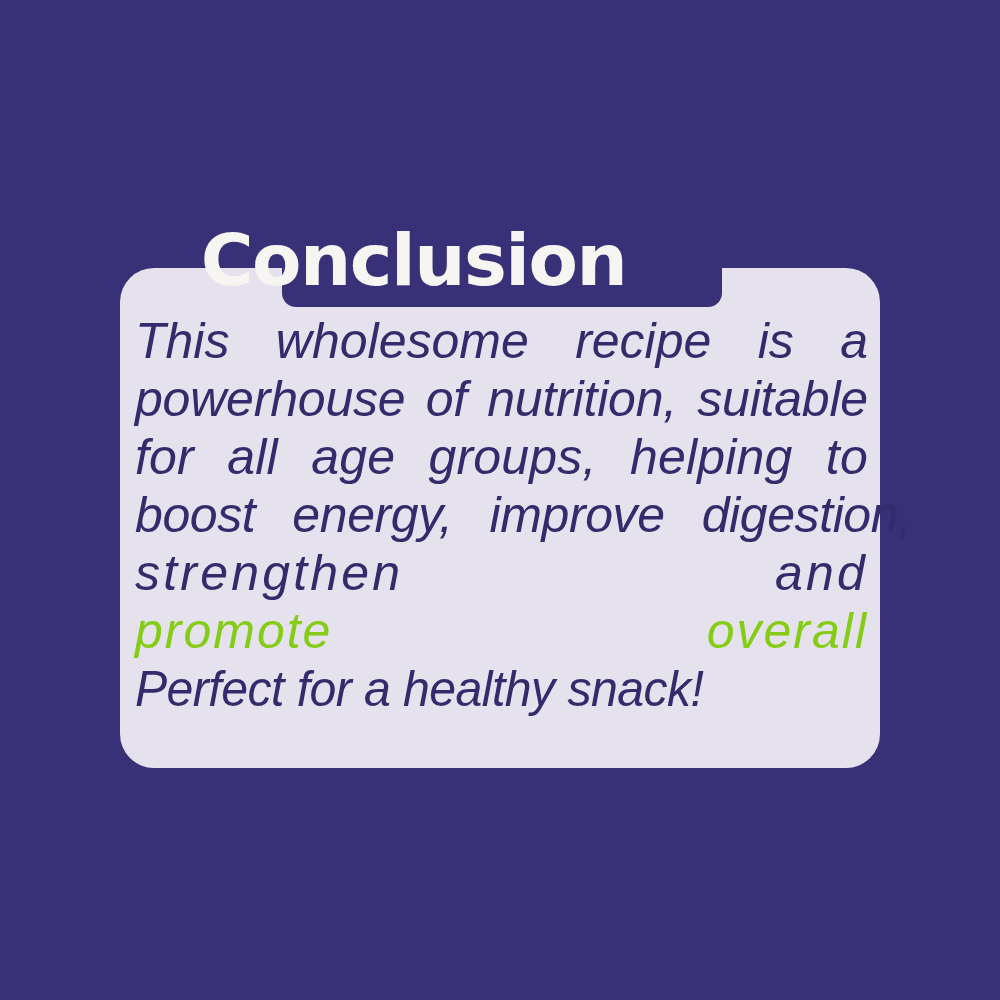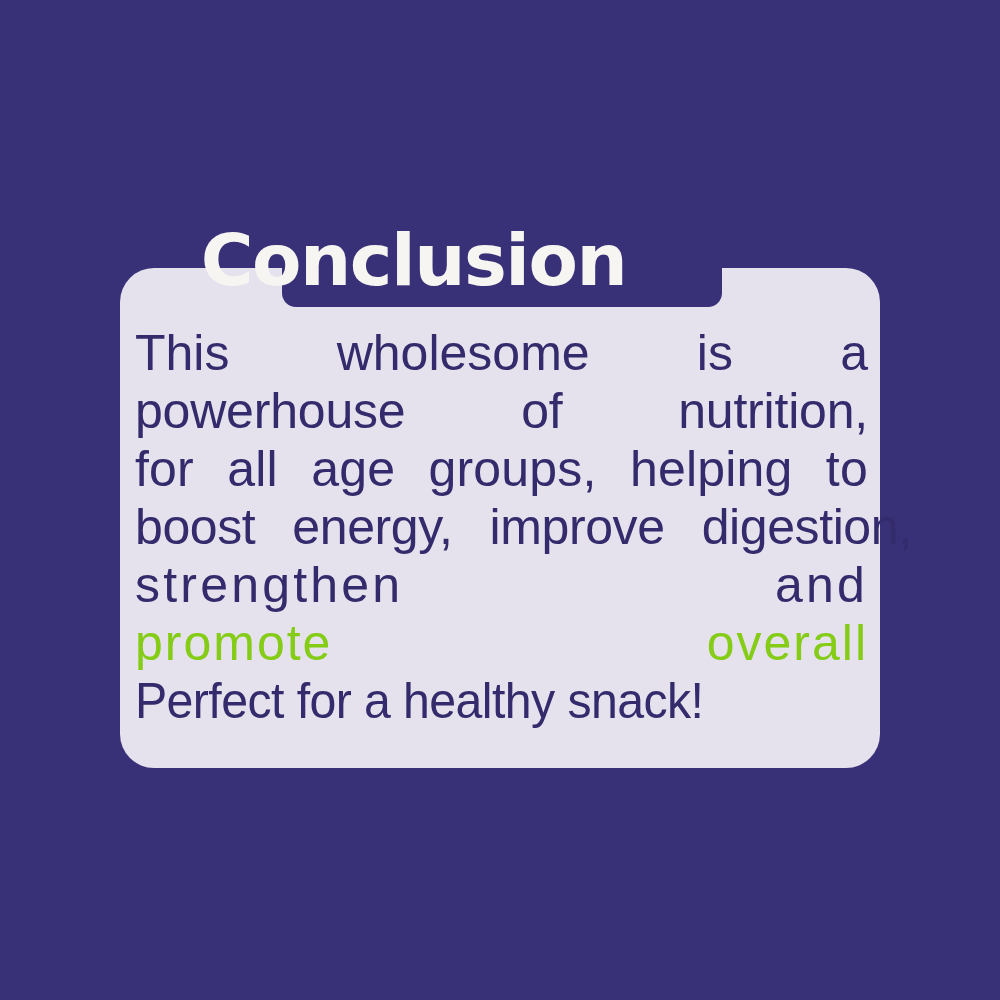--- a/index.html
+++ b/index.html
@@ -57,22 +57,23 @@
     font-weight: bold;
     letter-spacing: -1.5px;
     line-height: 78px;
     white-space: nowrap;
   }
 
   
   #body-text {
     position: absolute;
     left: 135px;
-    top: 324px;
+    top: 312px;
     width: 733px;
+    font-style: italic;
   }
 
   .line {
     display: flex;
     height: 58px;
     align-items: baseline;
     color: #332b6b;
     font-family: "Liberation Sans", sans-serif;
     font-size: 50px;
     line-height: 58px;
@@ -107,22 +108,22 @@
 
 <div id="stage" style="background: rgb(56, 49, 120);">
 
   <div id="card" style="background: rgb(229, 226, 238); border-radius: 34px;"></div>
 
   <div id="tab-notch" style="background: rgb(56, 49, 120);"></div>
 
   <div id="title" style="color: rgb(247, 245, 241);">Conclusion</div>
 
   <div id="body-text">
-      <div class="line justified t0" style="color: rgb(51, 43, 107);"><span class="word">This</span><span class="word">wholesome</span><span class="word">is</span><span class="word">a</span></div>
-      <div class="line justified t1" style="color: rgb(51, 43, 107);"><span class="word">powerhouse</span><span class="word">of</span><span class="word">nutrition,</span></div>
+      <div class="line justified t0" style="color: rgb(51, 43, 107);"><span class="word">This</span><span class="word">wholesome</span><span class="word">recipe</span><span class="word">is</span><span class="word">a</span></div>
+      <div class="line justified t1" style="color: rgb(51, 43, 107);"><span class="word">powerhouse</span><span class="word">of</span><span class="word">nutrition,</span><span class="word">suitable</span></div>
       <div class="line justified t2" style="color: rgb(51, 43, 107);"><span class="word">for</span><span class="word">all</span><span class="word">age</span><span class="word">groups,</span><span class="word">helping</span><span class="word">to</span></div>
       <div class="line justified t3" style="color: rgb(51, 43, 107);"><span class="word">boost</span><span class="word">energy,</span><span class="word">improve</span><span class="word">digestion,</span></div>
       <div class="line justified t4" style="color: rgb(51, 43, 107);"><span class="word">strengthen</span><span class="word">and</span></div>
       <div class="line justified t5" style="color: #84cc16;"><span class="word">promote</span><span class="word">overall</span></div>
       <div class="line last t0" style="color: rgb(51, 43, 107);"><span class="word">Perfect for a healthy snack!</span></div>
     </div>
 
 </div>
 
 </body></html>

